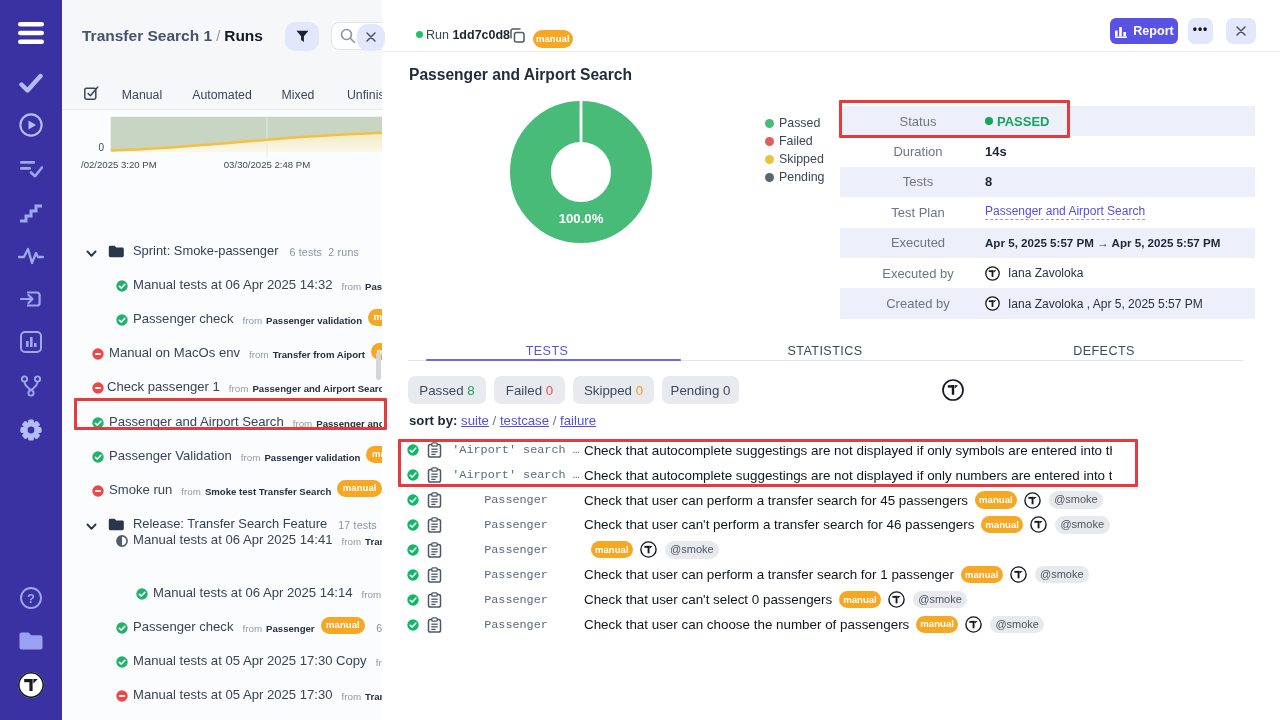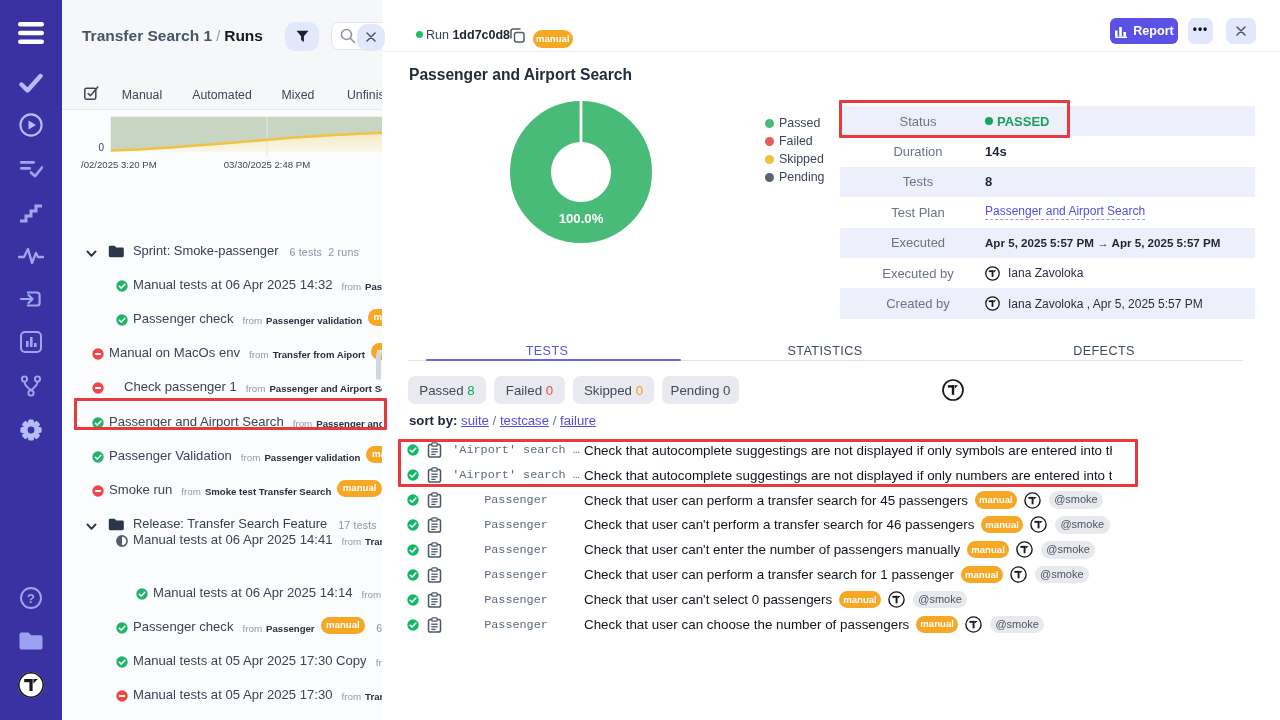--- a/index.html
+++ b/index.html
@@ -200,21 +200,21 @@
         <span class="tfromb">Transfer from Aiport</span>
         <span class="mpill">manual</span>
       </div>
 <div class="trow" style="top:368.4px;">
         <span style="margin-left:30px;flex:none;display:flex;">
           <svg width="12" height="12" viewBox="0 0 12 12" style="">
             <circle cx="6" cy="6" r="5.7" fill="#ef4647"></circle>
             <rect x="2.9" y="5.05" width="6.2" height="1.9" rx="0.95" fill="#fff"></rect>
           </svg>
         </span>
-        <span class="tname" style="margin-left:20px;">Check passenger 1</span>
+        <span class="tname" style="margin-left:3px;">Check passenger 1</span>
         <span class="tfrom">from</span>
         <span class="tfromb">Passenger and Airport Search</span>
       </div>
 <div class="trow" style="top:402.6px;">
         <span style="margin-left:30px;flex:none;display:flex;">
           <svg width="12" height="12" viewBox="0 0 12 12" style="">
             <circle cx="6" cy="6" r="5.7" fill="#23b26b"></circle>
             <polyline points="3.3,6.2 5.3,8.1 8.9,4.2" fill="none" stroke="#fff" stroke-width="1.5" stroke-linecap="round" stroke-linejoin="round"></polyline>
           </svg>
         </span>
@@ -546,21 +546,20 @@
         <span style="flex:none;display:flex;margin-left:8px;">
           <svg width="15" height="16" viewBox="0 0 15 16" style="">
             <rect x="1.5" y="2.5" width="12" height="12.5" rx="1.8" fill="none" stroke="#4d5668" stroke-width="1.5"></rect>
             <rect x="4.8" y="0.8" width="5.4" height="3.4" rx="1" fill="#fff" stroke="#4d5668" stroke-width="1.3"></rect>
             <line x1="4.3" y1="7.2" x2="10.7" y2="7.2" stroke="#4d5668" stroke-width="1.3"></line>
             <line x1="4.3" y1="9.8" x2="10.7" y2="9.8" stroke="#4d5668" stroke-width="1.3"></line>
             <line x1="4.3" y1="12.4" x2="8.6" y2="12.4" stroke="#4d5668" stroke-width="1.3"></line>
           </svg>
         </span>
         <span class="suite">Passenger</span>
-        <span class="rtitle" style="margin-left:0;">Check that user can't enter the number of passengers manually</span>
         <span class="mpill2">manual</span>
         <span style="flex:none;display:flex;margin-left:7px;">
           <svg width="17" height="17" viewBox="0 0 17 17" style="">
             <circle cx="8.5" cy="8.5" r="7.6" fill="#fff" stroke="#15181d" stroke-width="1.4"></circle>
             <rect x="7.6" y="4.9" width="1.9" height="7.4" fill="#15181d"></rect>
             <rect x="4.4" y="4.9" width="5.1" height="1.9" fill="#15181d"></rect>
             <polygon points="9.9,4.9 12.6,4.9 9.9,7.6" fill="#15181d"></polygon>
           </svg>
         </span>
         <span class="smoke">@smoke</span>

